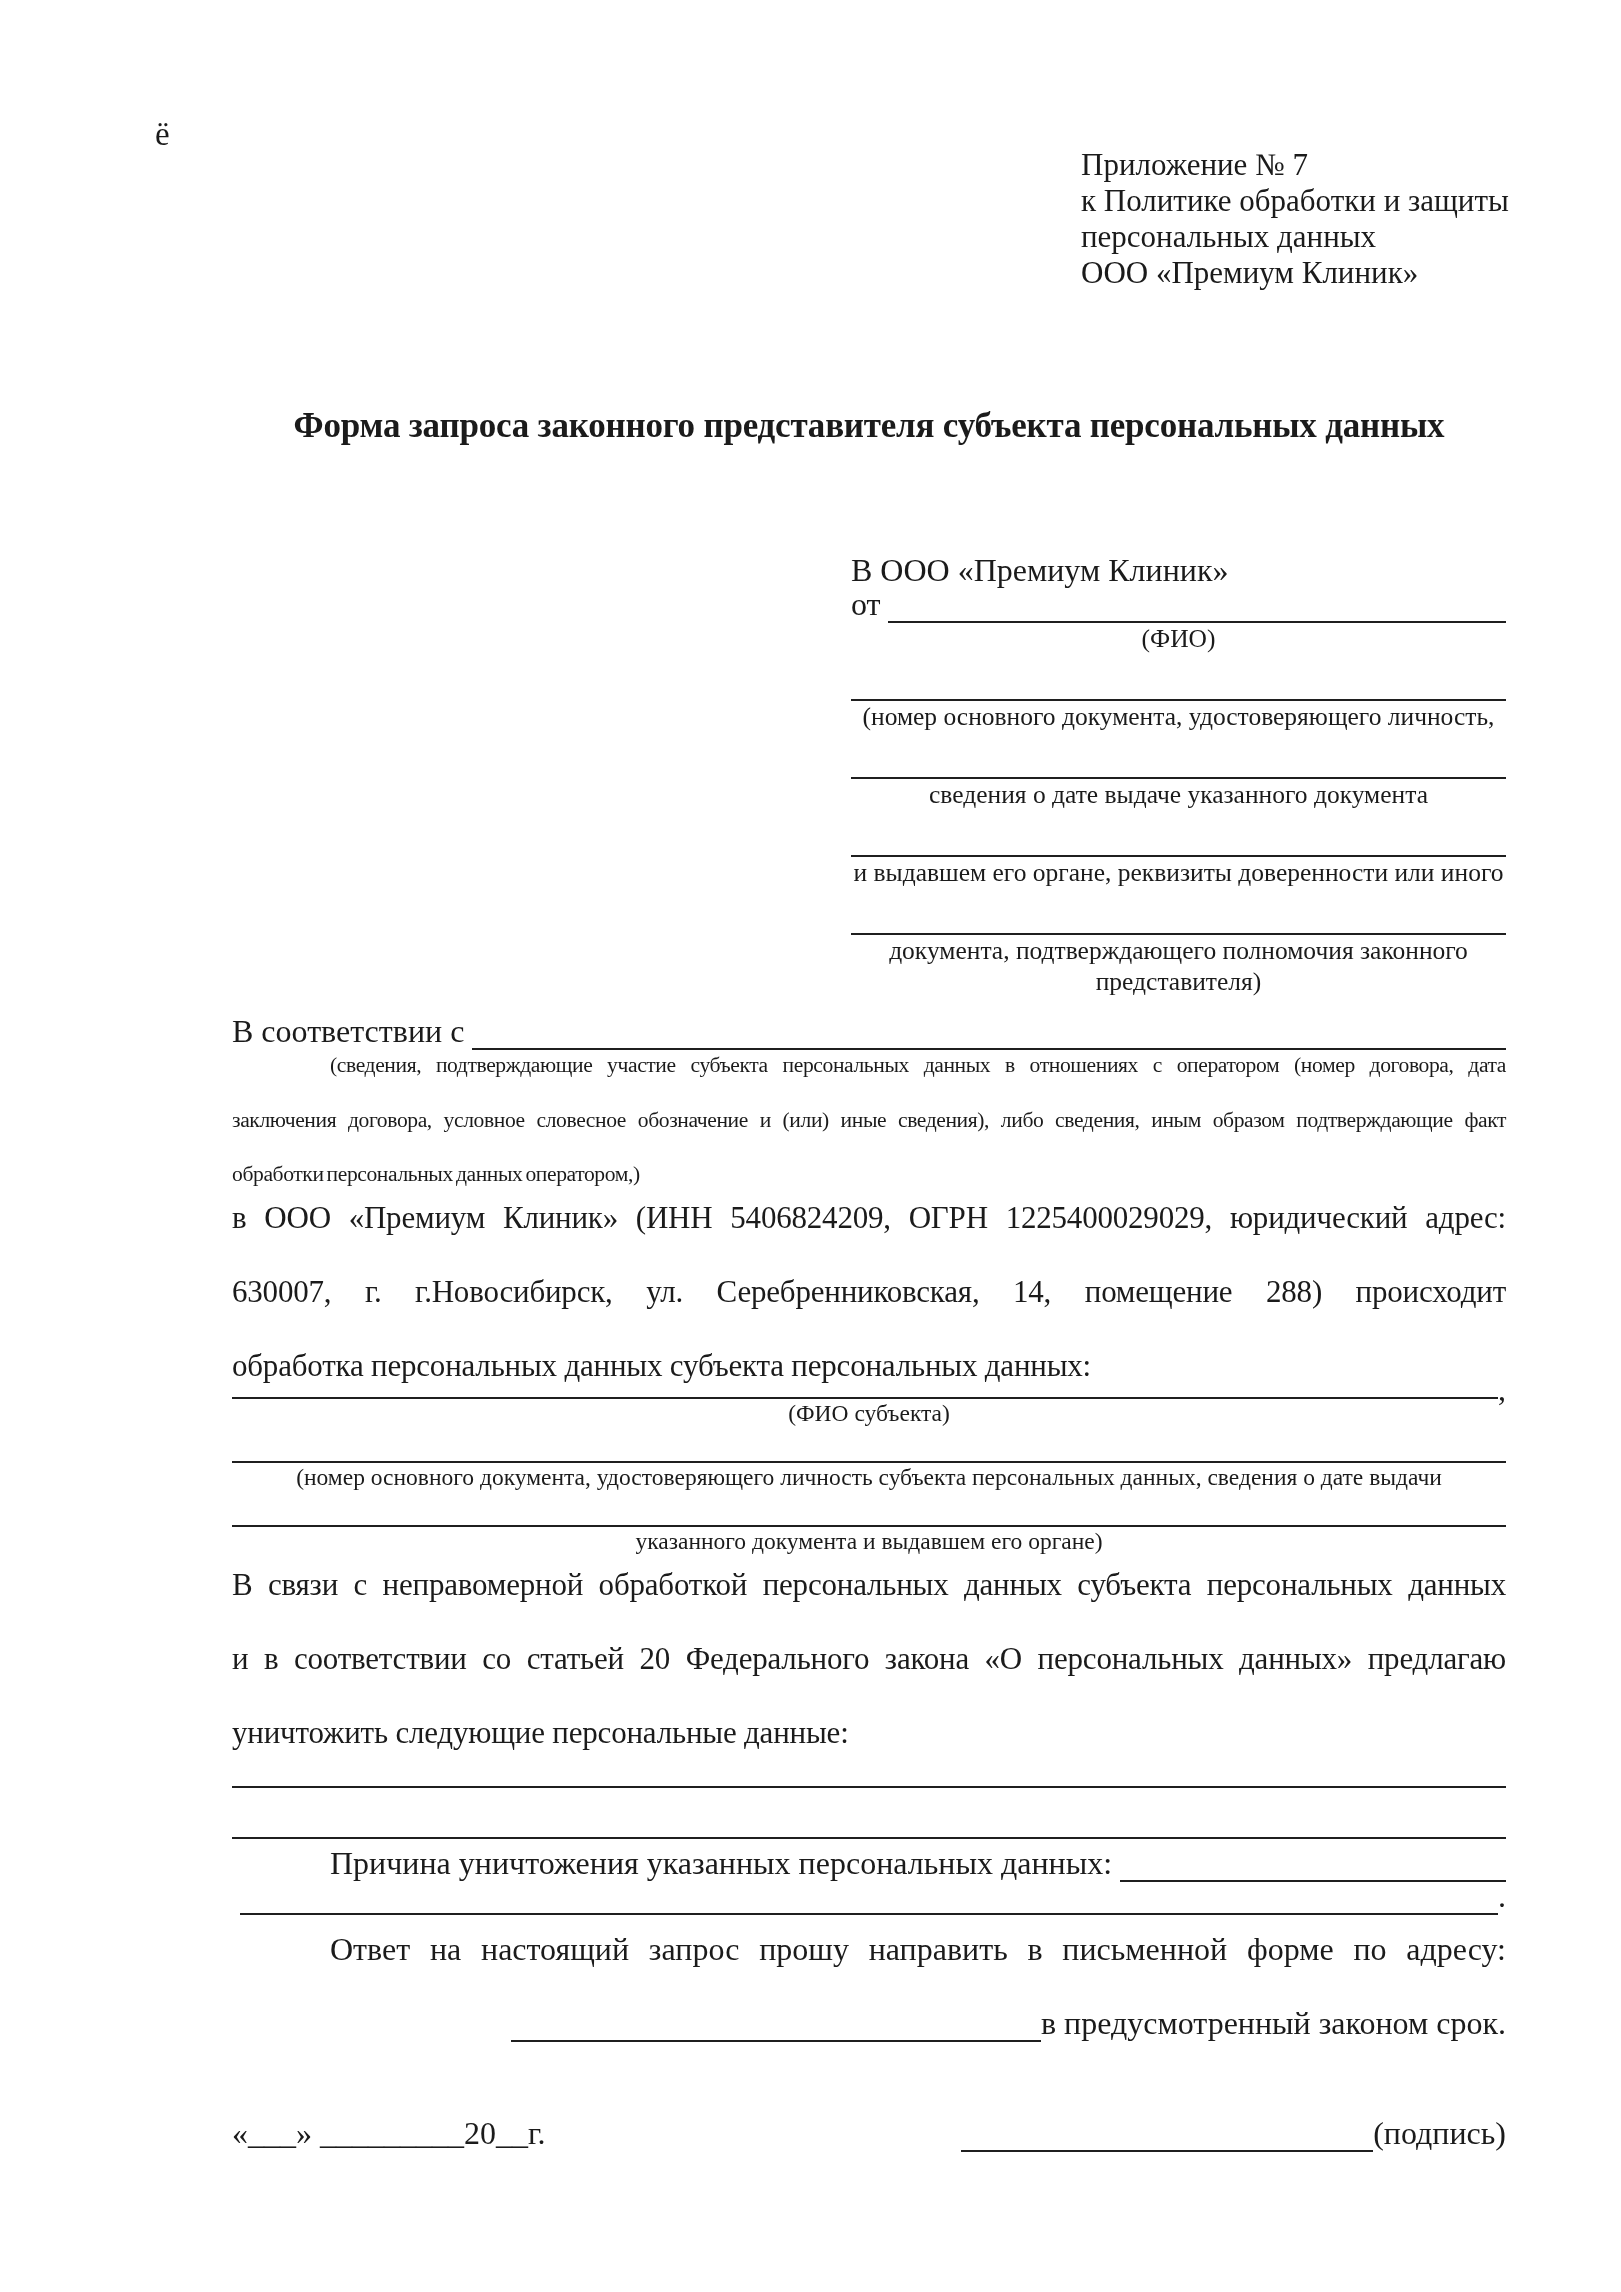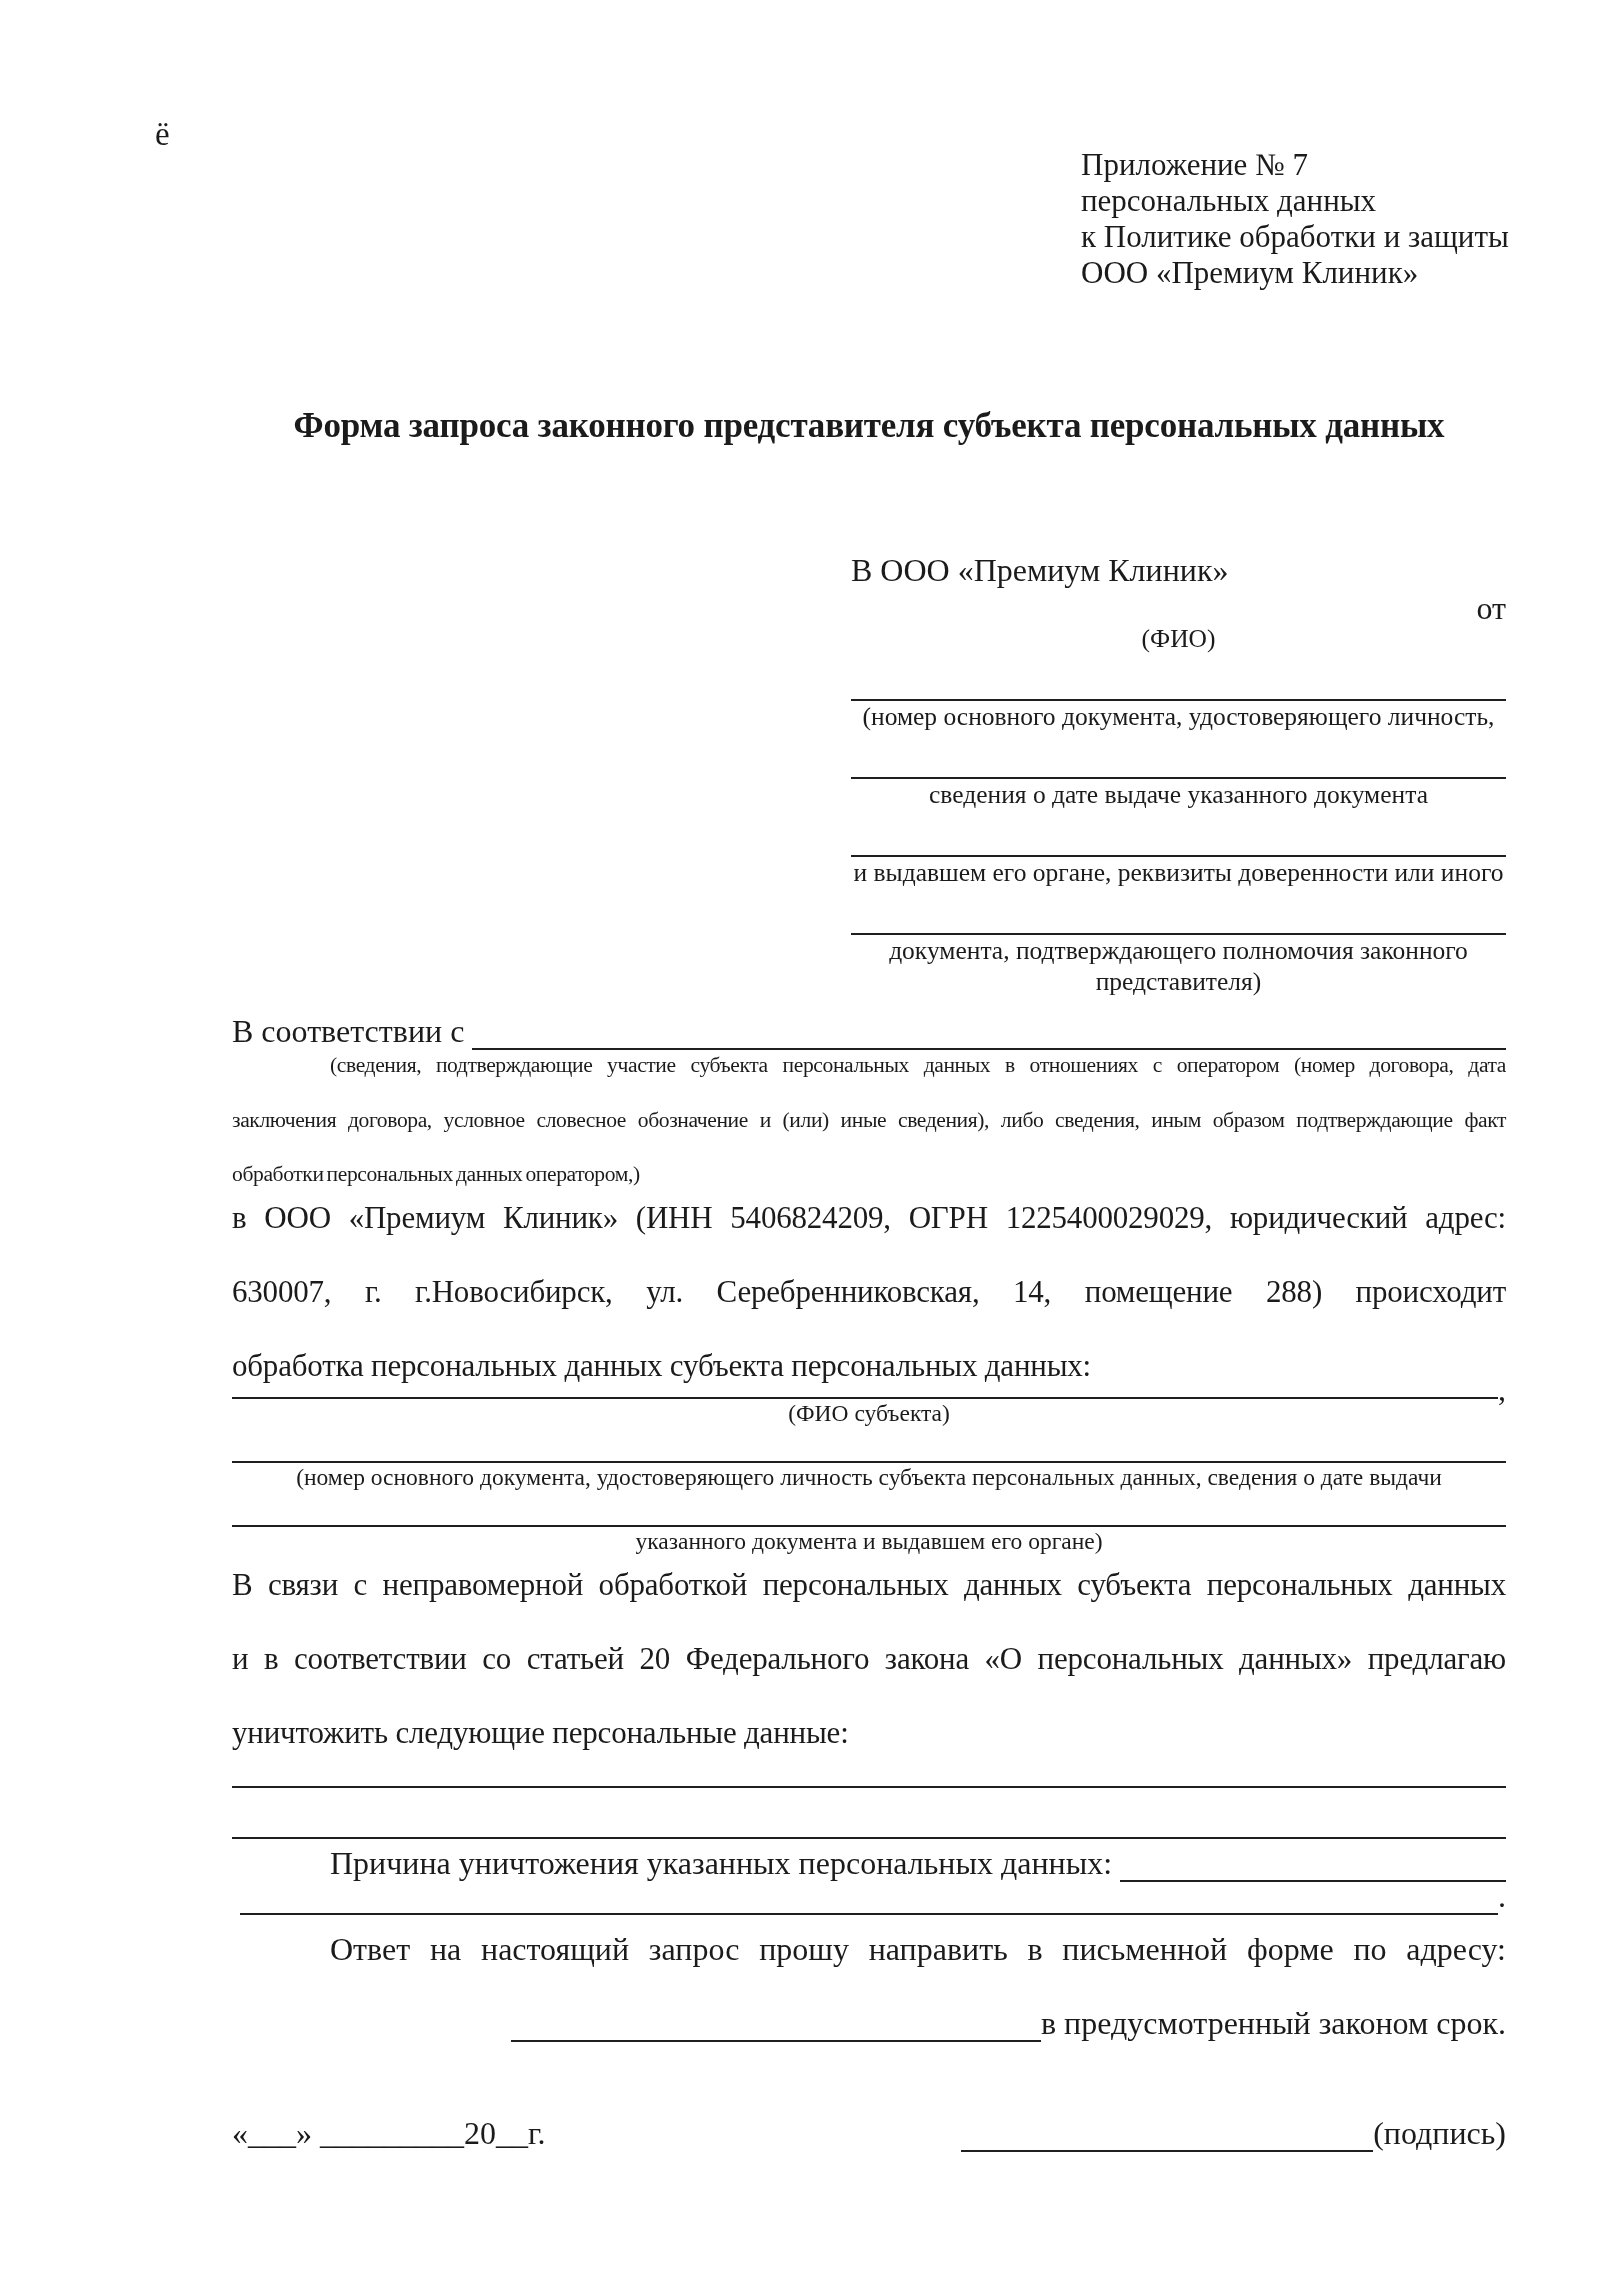--- a/index.html
+++ b/index.html
@@ -11,21 +11,21 @@
     color:#1b1b1b;
     overflow:hidden;
   }
   .stray{position:absolute;left:155px;top:116px;font-size:33px;}
   .appendix{position:absolute;left:1081px;top:147px;font-size:31px;line-height:36px;}
   .content{position:absolute;left:232px;top:402px;width:1274px;}
   .title{font-size:35px;font-weight:bold;line-height:47px;text-align:center;letter-spacing:-0.2px;}
   
   .addressee{margin-left:619px;width:655px;margin-top:102px;font-size:32px;}
   .a-to{line-height:39px;}
-  .a-from{display:flex;align-items:flex-end;height:33px;flex-direction:column;}
+  .a-from{display:flex;align-items:flex-end;height:33px;}
   .a-from .lbl{white-space:pre;}
   .fill{flex:1 1 auto;border-bottom:2.9px solid #1f1f1f;height:1px;margin-left:7.8px;}
   .a-caption{font-size:25.5px;line-height:31px;text-align:center;}
   .a-line{height:45px;border-bottom:2.9px solid #1f1f1f;}
   
   .accordance{display:flex;align-items:flex-end;height:37px;margin-top:15.7px;font-size:32px;}
   .accordance .lbl{white-space:pre;}
   .smallnote{margin-top:2px;font-size:21.6px;line-height:27.4px;letter-spacing:-0.4px;word-spacing:-2px;}
   .smallnote > div:first-child{text-indent:98px;}
   .para{font-size:31px;line-height:37px;letter-spacing:-0.2px;}
@@ -57,22 +57,22 @@
 </style>
 </head>
 <body>
 
 <div class="page">
 
   <div class="stray">ё</div>
 
   <div class="appendix">
       <div>Приложение № 7</div>
+      <div>к Политике обработки и защиты</div>
       <div>персональных данных</div>
-      <div>к Политике обработки и защиты</div>
       <div>ООО «Премиум Клиник»</div>
     </div>
 
   <div class="content">
 
     <div class="title">
         <div>Форма запроса законного представителя субъекта персональных данных</div>
       </div>
 
     <div class="addressee">

